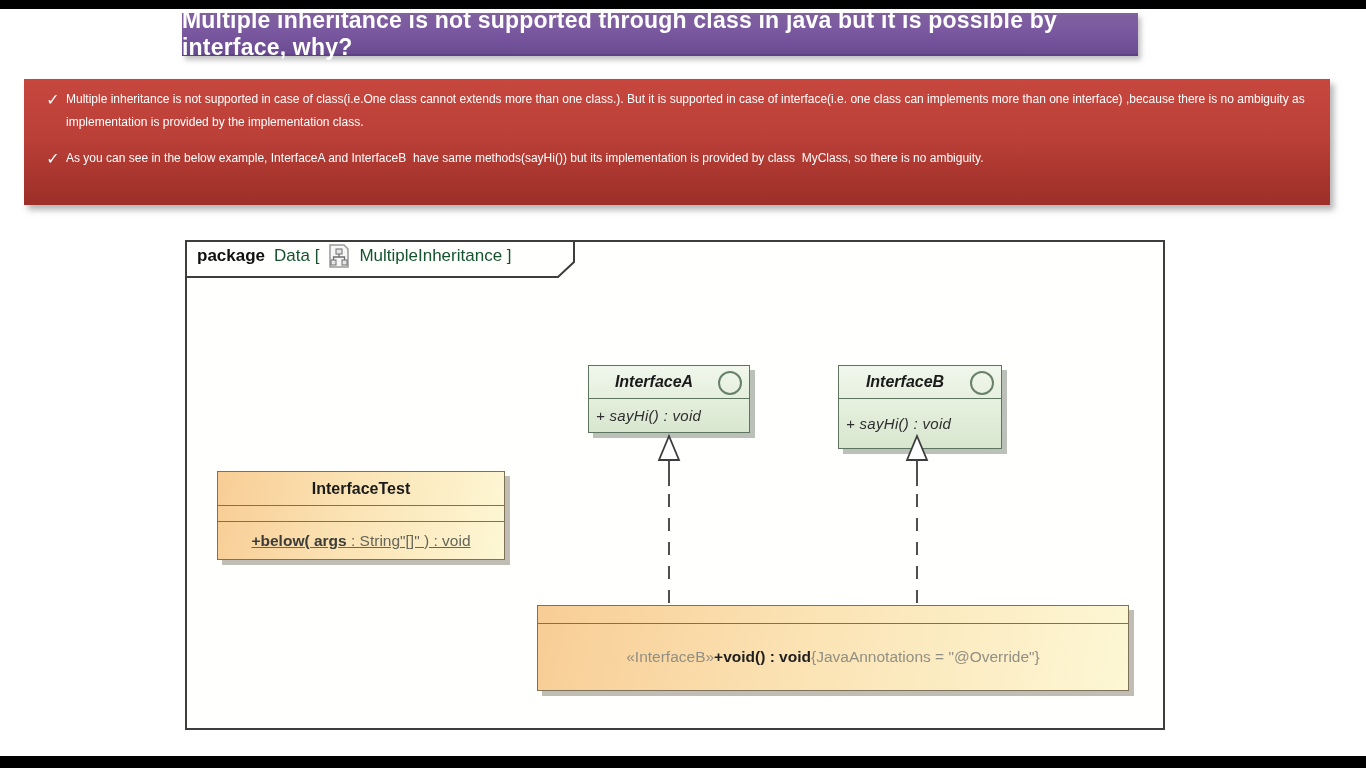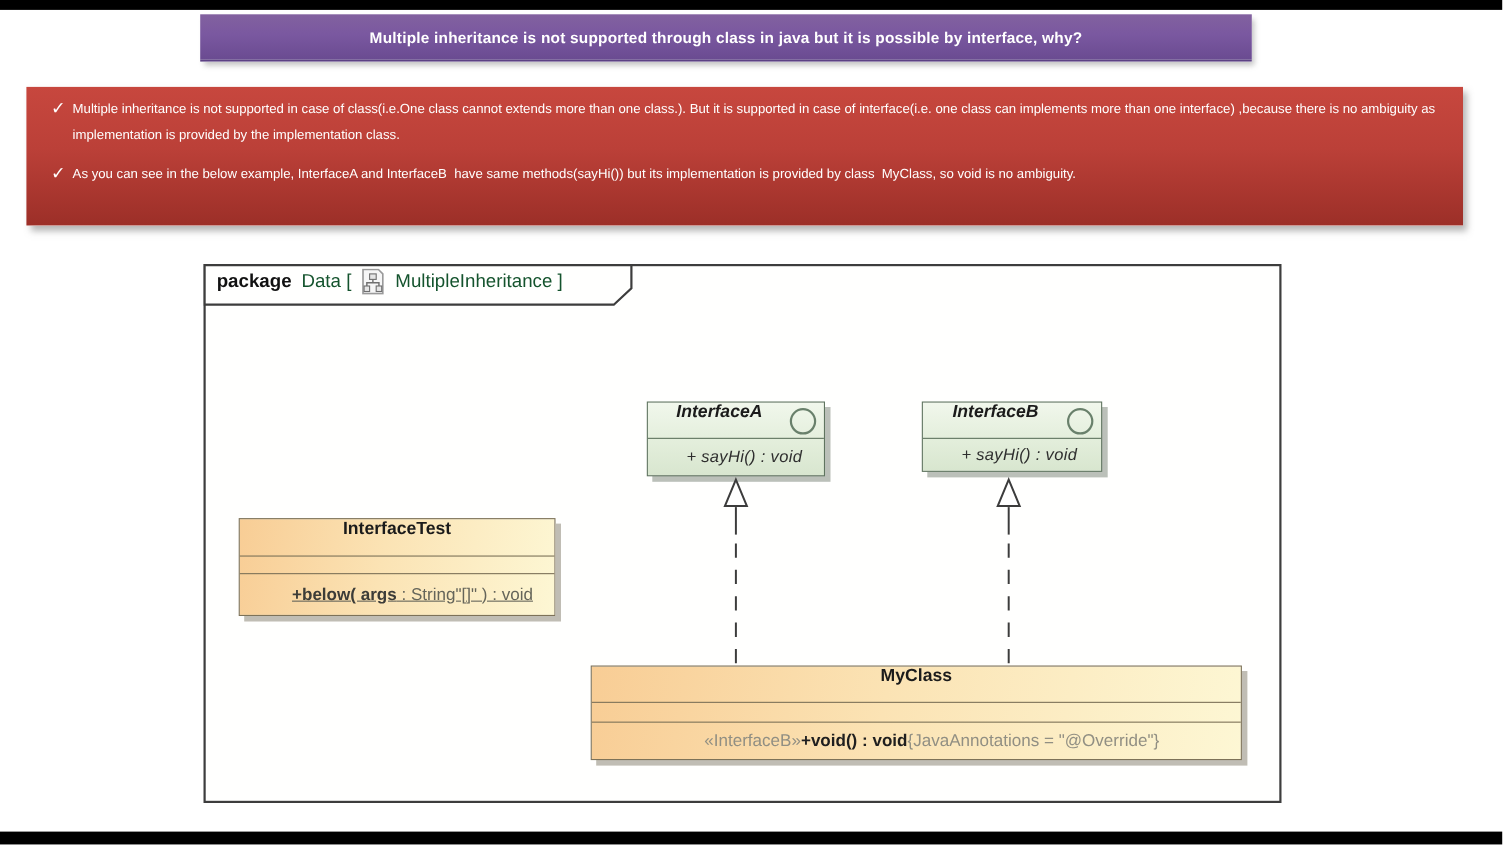--- a/index.html
+++ b/index.html
@@ -12,21 +12,21 @@
   .letterbox.bottom{top:756px;height:12px;}
 
   
   .banner{
     position:absolute;left:182px;top:13px;width:956px;height:41px;
     background:linear-gradient(180deg,#82619f 0%,#7a58a0 45%,#6a4b91 100%);
     border-bottom:2px solid #5c4184;
     box-shadow:3px 4px 5px rgba(120,120,120,.45);
     display:flex;align-items:center;justify-content:center;
   }
-  .banner span{color:#fff;font-size:14px;font-weight:bold;letter-spacing:.2px;}
+  .banner span{color:#fff;font-size:23px;font-weight:bold;letter-spacing:.2px;}
 
   
   .notes{
     position:absolute;left:24px;top:79px;width:1306px;height:126px;
     background:linear-gradient(180deg,#c7473e 0%,#bb4038 45%,#9c2f28 100%);
     box-shadow:4px 5px 6px rgba(110,110,110,.5);
     box-sizing:border-box;padding:9px 14px 0 16px;
   }
   .bullet{display:flex;align-items:flex-start;margin-bottom:13px;}
   .check{color:#fff;font-size:16px;line-height:23px;width:26px;flex:0 0 26px;text-align:center;}
@@ -56,33 +56,33 @@
     border:1.5px solid #5f745f;
     background:linear-gradient(180deg,#f1f7ec 0%,#e3eedb 55%,#d8e6cf 100%);
     box-shadow:5px 5px 0 rgba(150,158,148,.65);
   }
   .ubox.orange{
     border:1px solid #7d7258;
     background:linear-gradient(100deg,#f8cd95 0%,#fbe3b4 45%,#fdf7d4 100%);
     box-shadow:5px 5px 0 rgba(150,145,130,.6);
   }
   .uhead{
-    display:flex;justify-content:center;position:relative;
+    display:flex;align-items:center;justify-content:center;position:relative;
   }
   .ubox.green .uhead{height:32px;border-bottom:1.5px solid #5f745f;}
   .ubox.orange .uhead{border-bottom:1px solid #7d7258;}
   .uhead .cname{font-weight:bold;font-size:16px;color:#1b1b1b;}
   .uhead .iname{font-weight:bold;font-style:italic;font-size:16px;color:#1b1b1b;}
   .ball{
     width:20px;height:20px;border:2px solid #69806b;border-radius:50%;
     position:absolute;right:7px;top:5px;background:transparent;
   }
   .green .uhead{padding-right:30px;}
   .uempty{border-bottom:1px solid #7d7258;}
-  .uops{flex:1;display:flex;align-items:center;margin-left:28px;}
+  .uops{flex:1;display:flex;align-items:center;}
   .green .uops{padding-left:7px;}
   .iop{font-style:italic;font-size:15px;color:#2e2e2e;letter-spacing:.3px;}
   .uops.center{justify-content:center;}
   .staticop{font-size:15.5px;text-decoration:underline;color:#65655a;white-space:pre;}
   .staticop .opl{color:#3c3c38;font-weight:bold;}
   .mix{font-size:15.5px;white-space:pre;}
   .mix .gray{color:#918f83;}
   .mix .main{color:#1f1f1f;font-weight:bold;}
 
   .realization{position:absolute;overflow:visible;}
@@ -99,21 +99,21 @@
     <span>Multiple inheritance is not supported through class in java but it is possible by interface, why?</span>
   </div>
 
   <div class="notes">
     <div class="bullet">
       <span class="check">✓</span>
       <span class="btext">Multiple inheritance is not supported in case of class(i.e.One class cannot extends more than one class.). But it is supported in case of interface(i.e. one class can implements more than one interface) ,because there is no ambiguity as implementation is provided by the implementation class.</span>
     </div>
     <div class="bullet">
       <span class="check">✓</span>
-      <span class="btext">As you can see in the below example, InterfaceA and InterfaceB  have same methods(sayHi()) but its implementation is provided by class  MyClass, so void is no ambiguity.</span>
+      <span class="btext">As you can see in the below example, InterfaceA and InterfaceB  have same methods(sayHi()) but its implementation is provided by class  MyClass, so there is no ambiguity.</span>
     </div>
   </div>
 
   <div class="frame">
 
     <svg class="tab-shape" width="392" height="40" viewBox="0 0 392 40">
       <path d="M1 1 H389 V22 L373 37 H1 Z" fill="#fffffe" stroke="#3d3d3d" stroke-width="2"></path>
     </svg>
     <div class="tab-text">
       <span class="kw">package</span>
@@ -131,21 +131,21 @@
     <div class="ubox green" style="left:401px;top:123px;width:162px;height:68px;">
       <div class="uhead">
         <span class="iname">InterfaceA</span>
         <span class="ball"></span>
       </div>
       <div class="uops">
         <span class="iop">+ sayHi()  : void</span>
       </div>
     </div>
 
-    <div class="ubox green" style="left:651px;top:123px;width:164px;height:64px;">
+    <div class="ubox green" style="left:651px;top:123px;width:164px;height:84px;">
       <div class="uhead">
         <span class="iname">InterfaceB</span>
         <span class="ball"></span>
       </div>
       <div class="uops">
         <span class="iop">+ sayHi()  : void</span>
       </div>
     </div>
 
     <div class="ubox orange" style="left:30px;top:229px;width:288px;height:89px;">
@@ -164,23 +164,20 @@
       <line x1="15" y1="60" x2="15" y2="171" stroke="#3c3c3c" stroke-width="1.8" stroke-dasharray="13 11"></line>
     </svg>
 
     <svg class="realization" style="left:715px;top:192px;" width="30" height="172" viewBox="0 0 30 172">
       <polygon points="15,2 25,26 5,26" fill="#ffffff" stroke="#3c3c3c" stroke-width="1.8"></polygon>
       <line x1="15" y1="27" x2="15" y2="52" stroke="#3c3c3c" stroke-width="1.8"></line>
       <line x1="15" y1="60" x2="15" y2="171" stroke="#3c3c3c" stroke-width="1.8" stroke-dasharray="13 11"></line>
     </svg>
 
     <div class="ubox orange" style="left:350px;top:363px;width:592px;height:86px;">
-      <div class="uhead" style="height:32px;">
-        <span class="cname">MyClass</span>
-      </div>
       <div class="uempty" style="height:17px;"></div>
       <div class="uops center">
         <span class="mix"><span class="gray">«InterfaceB»</span><span class="main">+void() : void</span><span class="gray">{JavaAnnotations = "@Override"}</span></span>
       </div>
     </div>
 
   </div>
 </div>
 
 </body></html>

